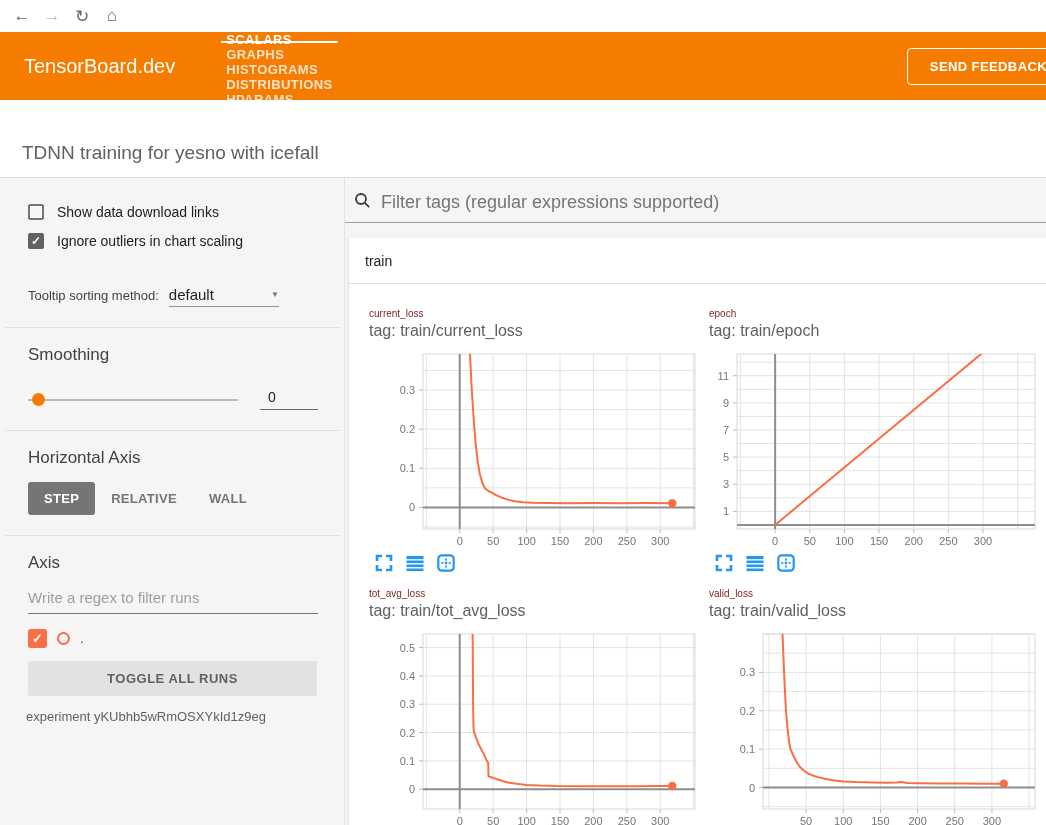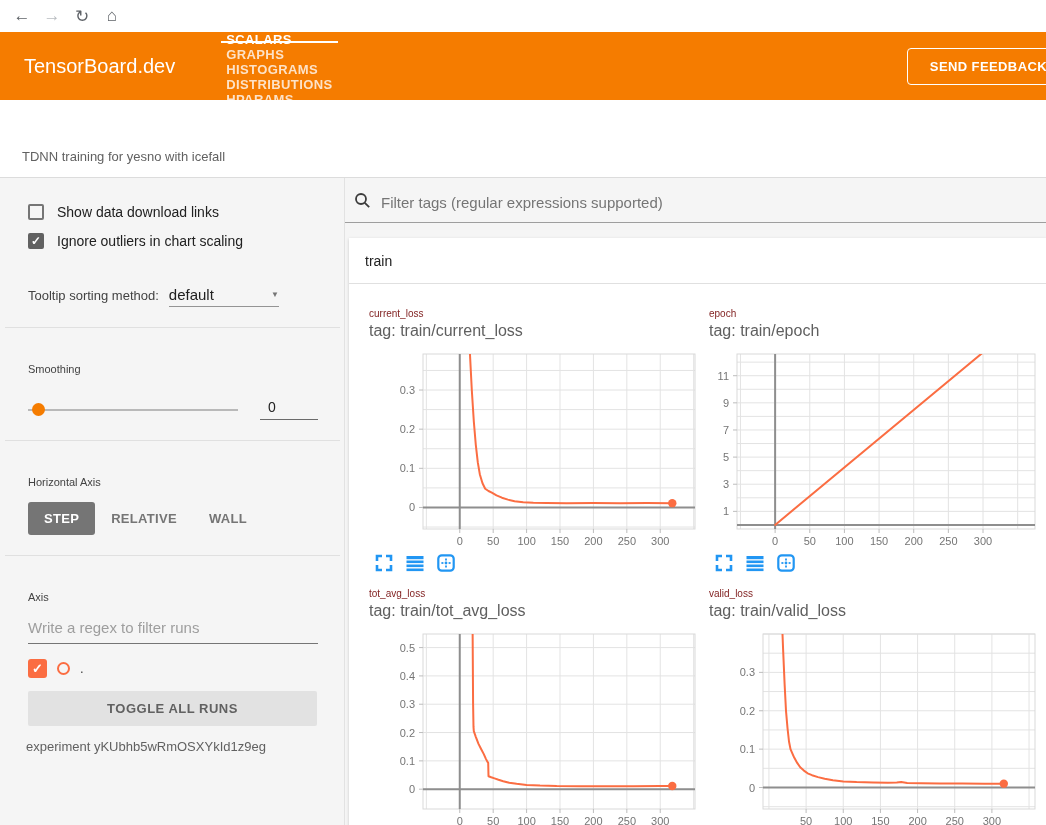--- a/index.html
+++ b/index.html
@@ -26,42 +26,42 @@
   .tab.active { color:#fff; }
   .tab.active::after { content:''; position:absolute; left:10px; right:10px; bottom:4px;
     height:2px; background:#fff; }
   .feedback-btn { position:absolute; right:-24px; top:16px; border:1.5px solid #fff; border-radius:4px;
     background:transparent; color:#fff; font-size:13px; font-weight:bold; letter-spacing:0.4px;
     padding:10px 22px; white-space:nowrap; font-family:inherit; }
 
   
   .subtitle-bar { height:78px; background:#fff; border-bottom:1px solid #dcdcdc;
     display:flex; align-items:flex-end; padding:0 0 13px 22px; }
-  .subtitle { font-size:13px; color:#616161; }
+  .subtitle { font-size:19px; color:#616161; }
 
   
   .content { display:flex; height:647px; background:#f5f5f5; }
 
   
   .sidebar { width:345px; flex:0 0 345px; border-right:1px solid #e2e2e2;
     padding:26px 26px 0 28px; background:#f5f5f5; overflow:hidden; }
   .chk-row { display:flex; align-items:center; gap:13px; margin-bottom:13px; }
   .chk { width:16px; height:16px; border:2px solid #757575; border-radius:2px; background:transparent;
     flex:0 0 16px; display:flex; align-items:center; justify-content:center; }
   .chk.checked { background:#616161; border-color:#616161; }
   .chk .mark { color:#fff; font-size:12px; font-weight:bold; line-height:1; }
   .chk-label { font-size:14px; color:#212121; }
   .tooltip-row { margin-top:37px; display:flex; align-items:baseline; }
   .tooltip-label { font-size:13px; color:#424242; }
   .dropdown { margin-left:10px; width:110px; border-bottom:1px solid #949494;
     display:flex; align-items:center; justify-content:space-between; padding-bottom:3px; }
   .dropdown .value { font-size:15px; color:#212121; }
   .dropdown .caret { font-size:8px; color:#757575; }
   .divider { border-top:1px solid #e0e0e0; margin:20px -22px 0 -23px; }
-  .section-label { font-size:11px; color:#424242; margin-top:35px; }
+  .section-label { font-size:17px; color:#424242; margin-top:17px; }
   .slider-row { display:flex; align-items:center; margin-top:24px; }
   .slider-track { position:relative; flex:1; height:2px; background:#b9b9b9; margin-right:22px; }
   .slider-thumb { position:absolute; left:4px; top:-5.5px; width:13px; height:13px;
     border-radius:50%; background:#f57c00; }
   .slider-value { width:58px; border-bottom:1px solid #6b6b6b; font-size:14px; color:#212121;
     padding:0 0 4px 8px; }
   .axis-buttons { display:flex; margin-top:14px; }
   .axis-btn { border:none; border-radius:3px; font-size:13px; font-weight:bold; letter-spacing:0.3px;
     padding:9px 16px; background:transparent; color:#757575; font-family:inherit; }
   .axis-btn.active { background:#757575; color:#fff; }
@@ -75,21 +75,21 @@
   .run-name { font-size:13px; color:#424242; }
   .toggle-runs { margin-top:13px; width:289px; background:#e2e2e2; color:#616161; border:none;
     border-radius:2px; font-size:13px; font-weight:bold; letter-spacing:0.5px; padding:10px 0;
     text-align:center; font-family:inherit; }
   .experiment-note { margin-top:13px; font-size:13px; color:#616161; margin-left:-2px; }
 
   
   .main { flex:1; overflow:hidden; }
   .filter-row { display:flex; align-items:center; gap:10px; padding:14px 0 9px 9px;
     border-bottom:1px solid #9e9e9e; }
-  .filter-placeholder { font-size:15px; color:#757575; }
+  .filter-placeholder { font-size:18px; color:#757575; }
   .card { background:#fff; margin:15px 0 0 4px; box-shadow:0 1px 3px rgba(0,0,0,0.18);
     min-height:600px; }
   .card-header { padding:15px 16px 14px 16px; font-size:14px; color:#212121;
     border-bottom:1px solid #e0e0e0; }
   .charts { display:flex; flex-wrap:wrap; padding:8px 0 0 4px; }
   .chart-block { width:340px; padding:16px 0 0 8px; }
   .chart-title { font-size:10px; color:#7f1d1d; padding-left:8px; }
   .chart-tag { font-size:16px; color:#5f5f5f; padding-left:8px; margin-top:3px; }
   .chart-svg { display:block; margin-top:10px; }
   .chart-actions { display:flex; gap:13px; margin-top:4px; padding-left:14px; }

